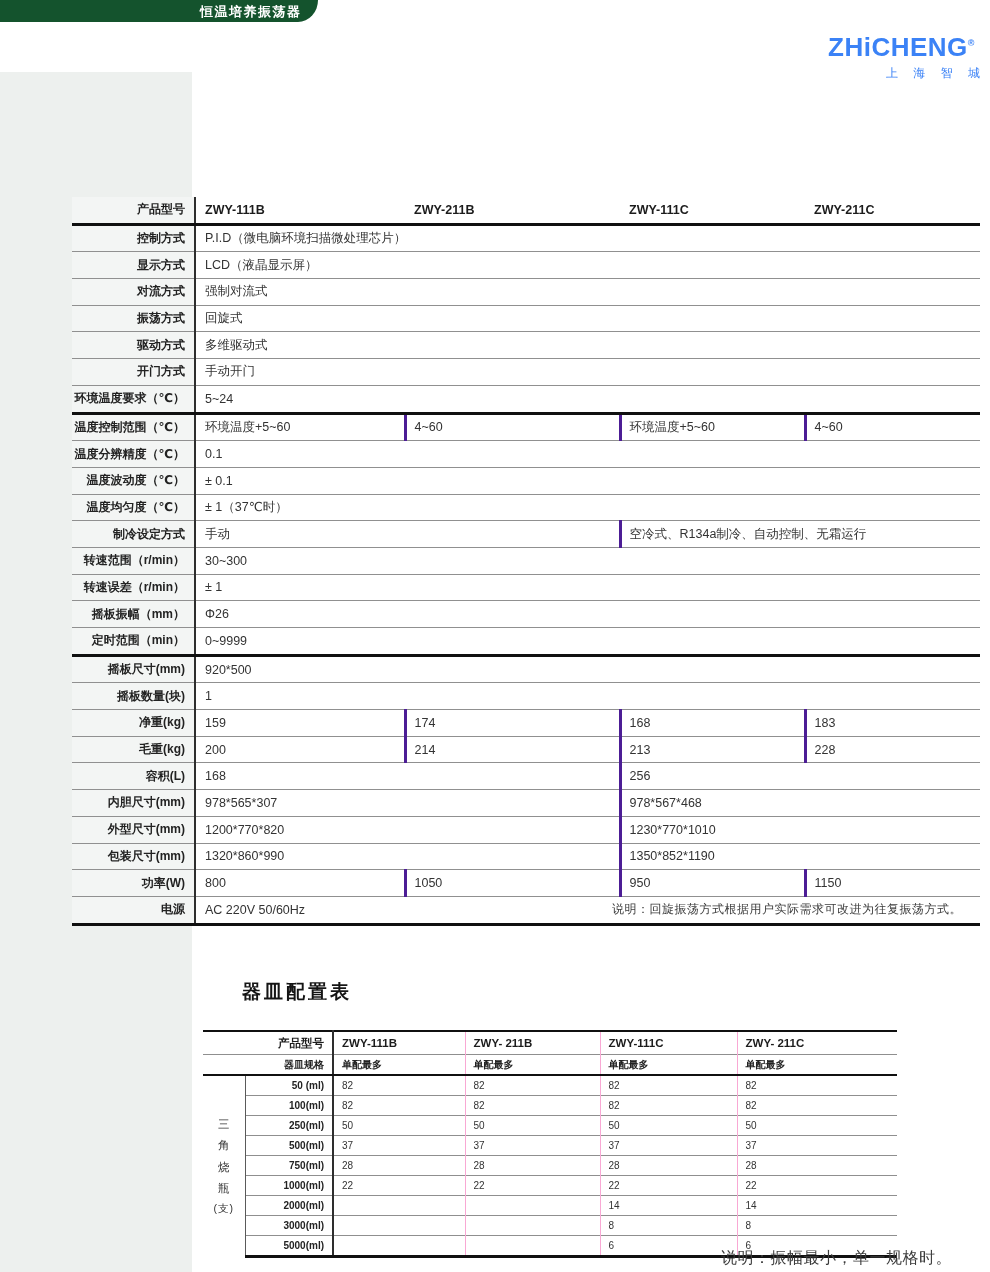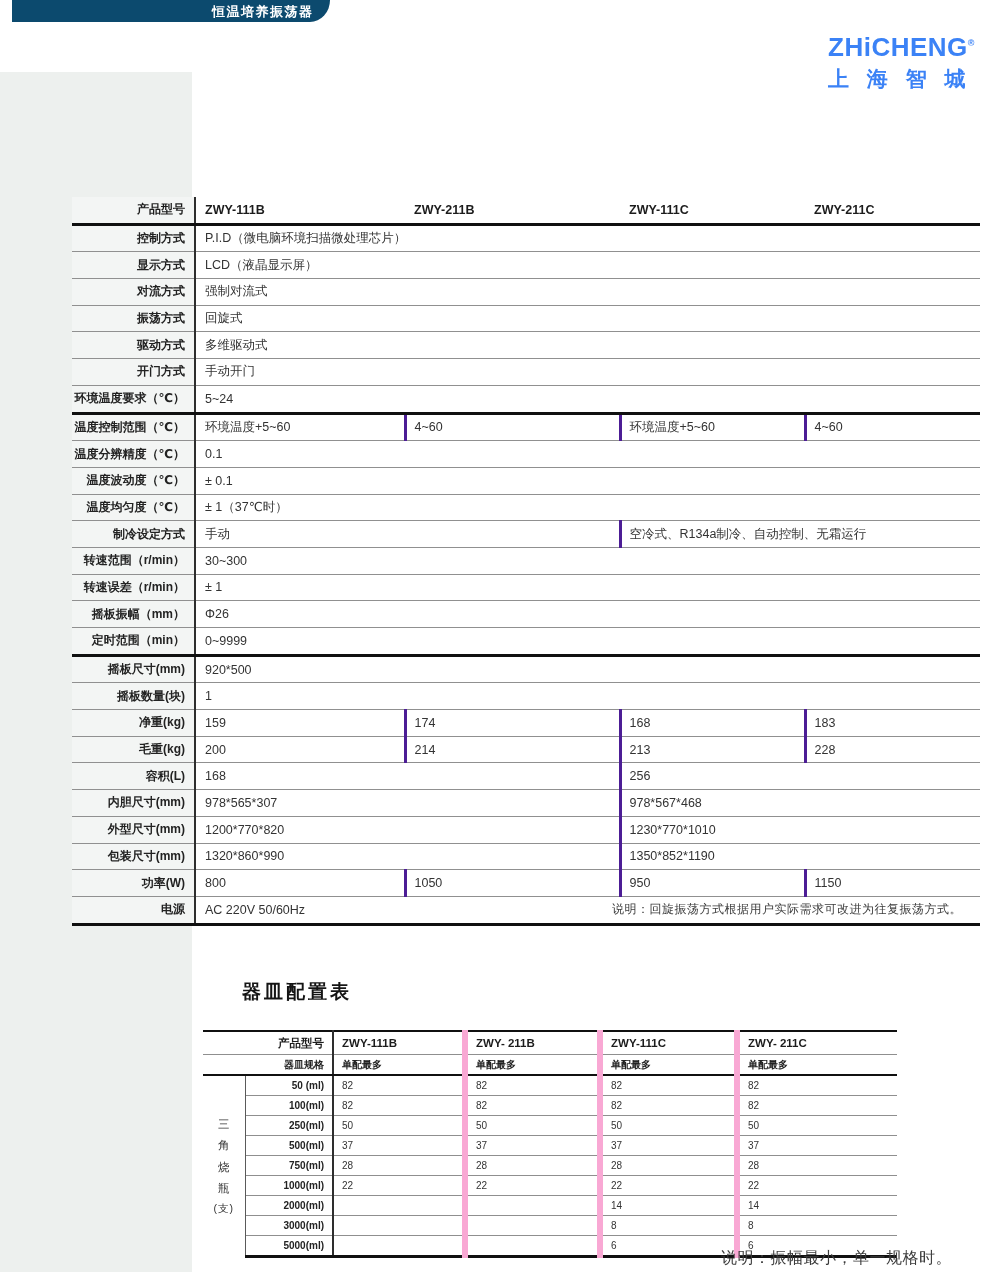--- a/index.html
+++ b/index.html
@@ -4,27 +4,27 @@
 <style>
   html,body{margin:0;padding:0;}
   body{
     position:relative;width:990px;height:1272px;background:#ffffff;
     font-family:"Liberation Sans","DejaVu Sans",sans-serif;
     -webkit-font-smoothing:antialiased;
   }
   
   .side-strip{position:absolute;left:0;top:72px;width:192px;height:1200px;background:#edf0ee;}
   
-  .tab{position:absolute;left:12px;top:0;width:318px;height:22px;background:#0c4a6e;border-bottom-right-radius:20px 22px;}
+  .tab{position:absolute;left:0;top:0;width:318px;height:22px;background:#14532d;border-bottom-right-radius:20px 22px;}
   .tab .tab-label{position:absolute;left:200px;top:3px;color:#ffffff;font-size:13px;font-weight:bold;letter-spacing:1.5px;white-space:nowrap;}
   
   .logo{position:absolute;left:828px;top:34px;width:152px;color:#3b82f6;}
   .logo .wordmark{font-size:26px;font-weight:800;letter-spacing:0.5px;line-height:1.05;white-space:nowrap;}
   .logo .reg{font-size:9px;vertical-align:super;font-weight:bold;}
-  .logo .cn{font-size:21px;font-weight:bold;word-spacing:12px;margin-top:4px;white-space:nowrap;}
+  .logo .cn{font-size:12px;font-weight:normal;word-spacing:12px;margin-top:4px;white-space:nowrap;text-align:right;}
   
   table{border-collapse:collapse;table-layout:fixed;}
   .spec{position:absolute;left:72px;top:197px;width:908px;}
   .spec td{
     border-top:1px solid #909090;height:25.7px;font-size:12.5px;color:#333333;
     padding:0 0 0 9px;vertical-align:middle;white-space:nowrap;overflow:hidden;
   }
   .spec td.lbl{
     background:#f3f5f4;border-right:2px solid #2e2e2e;text-align:right;
     padding:0 9px 0 0;font-weight:bold;font-size:12px;color:#222222;
@@ -42,21 +42,21 @@
   .vtab td{
     border-top:1px solid #8f8f8f;height:19px;font-size:10px;color:#333333;
     padding:0 0 0 8px;vertical-align:middle;white-space:nowrap;overflow:hidden;
   }
   .vtab tr.h1 td{border-top:2.5px solid #101010;font-weight:bold;font-size:11.5px;color:#1c1c1c;height:22px;}
   .vtab tr.h2 td{font-weight:bold;border-bottom:2.5px solid #101010;color:#222222;}
   .vtab td.rlbl{text-align:right;padding:0 8px 0 0;border-right:2px solid #2e2e2e;font-weight:bold;color:#222222;}
   .vtab td.grp{border-right:1px solid #5a5a5a;text-align:center;padding:0;font-size:11.5px;color:#333;vertical-align:middle;}
   .vtab td.grp span{display:block;line-height:1.85;}
   .vtab td.grp span.paren{font-size:10.5px;letter-spacing:1px;}
-  .vtab td.sep{border-left:6px solid #f9a8d4;}
+  .vtab td.sep{border-left:1px solid #f9a8d4;}
   .vtab tr.lastv td{border-bottom:3px solid #101010;margin-left:17px;}
 </style>
 </head>
 <body>
 
 <div class="side-strip"></div>
 
 <div class="tab">
   <span class="tab-label">恒温培养振荡器</span>
 </div>

